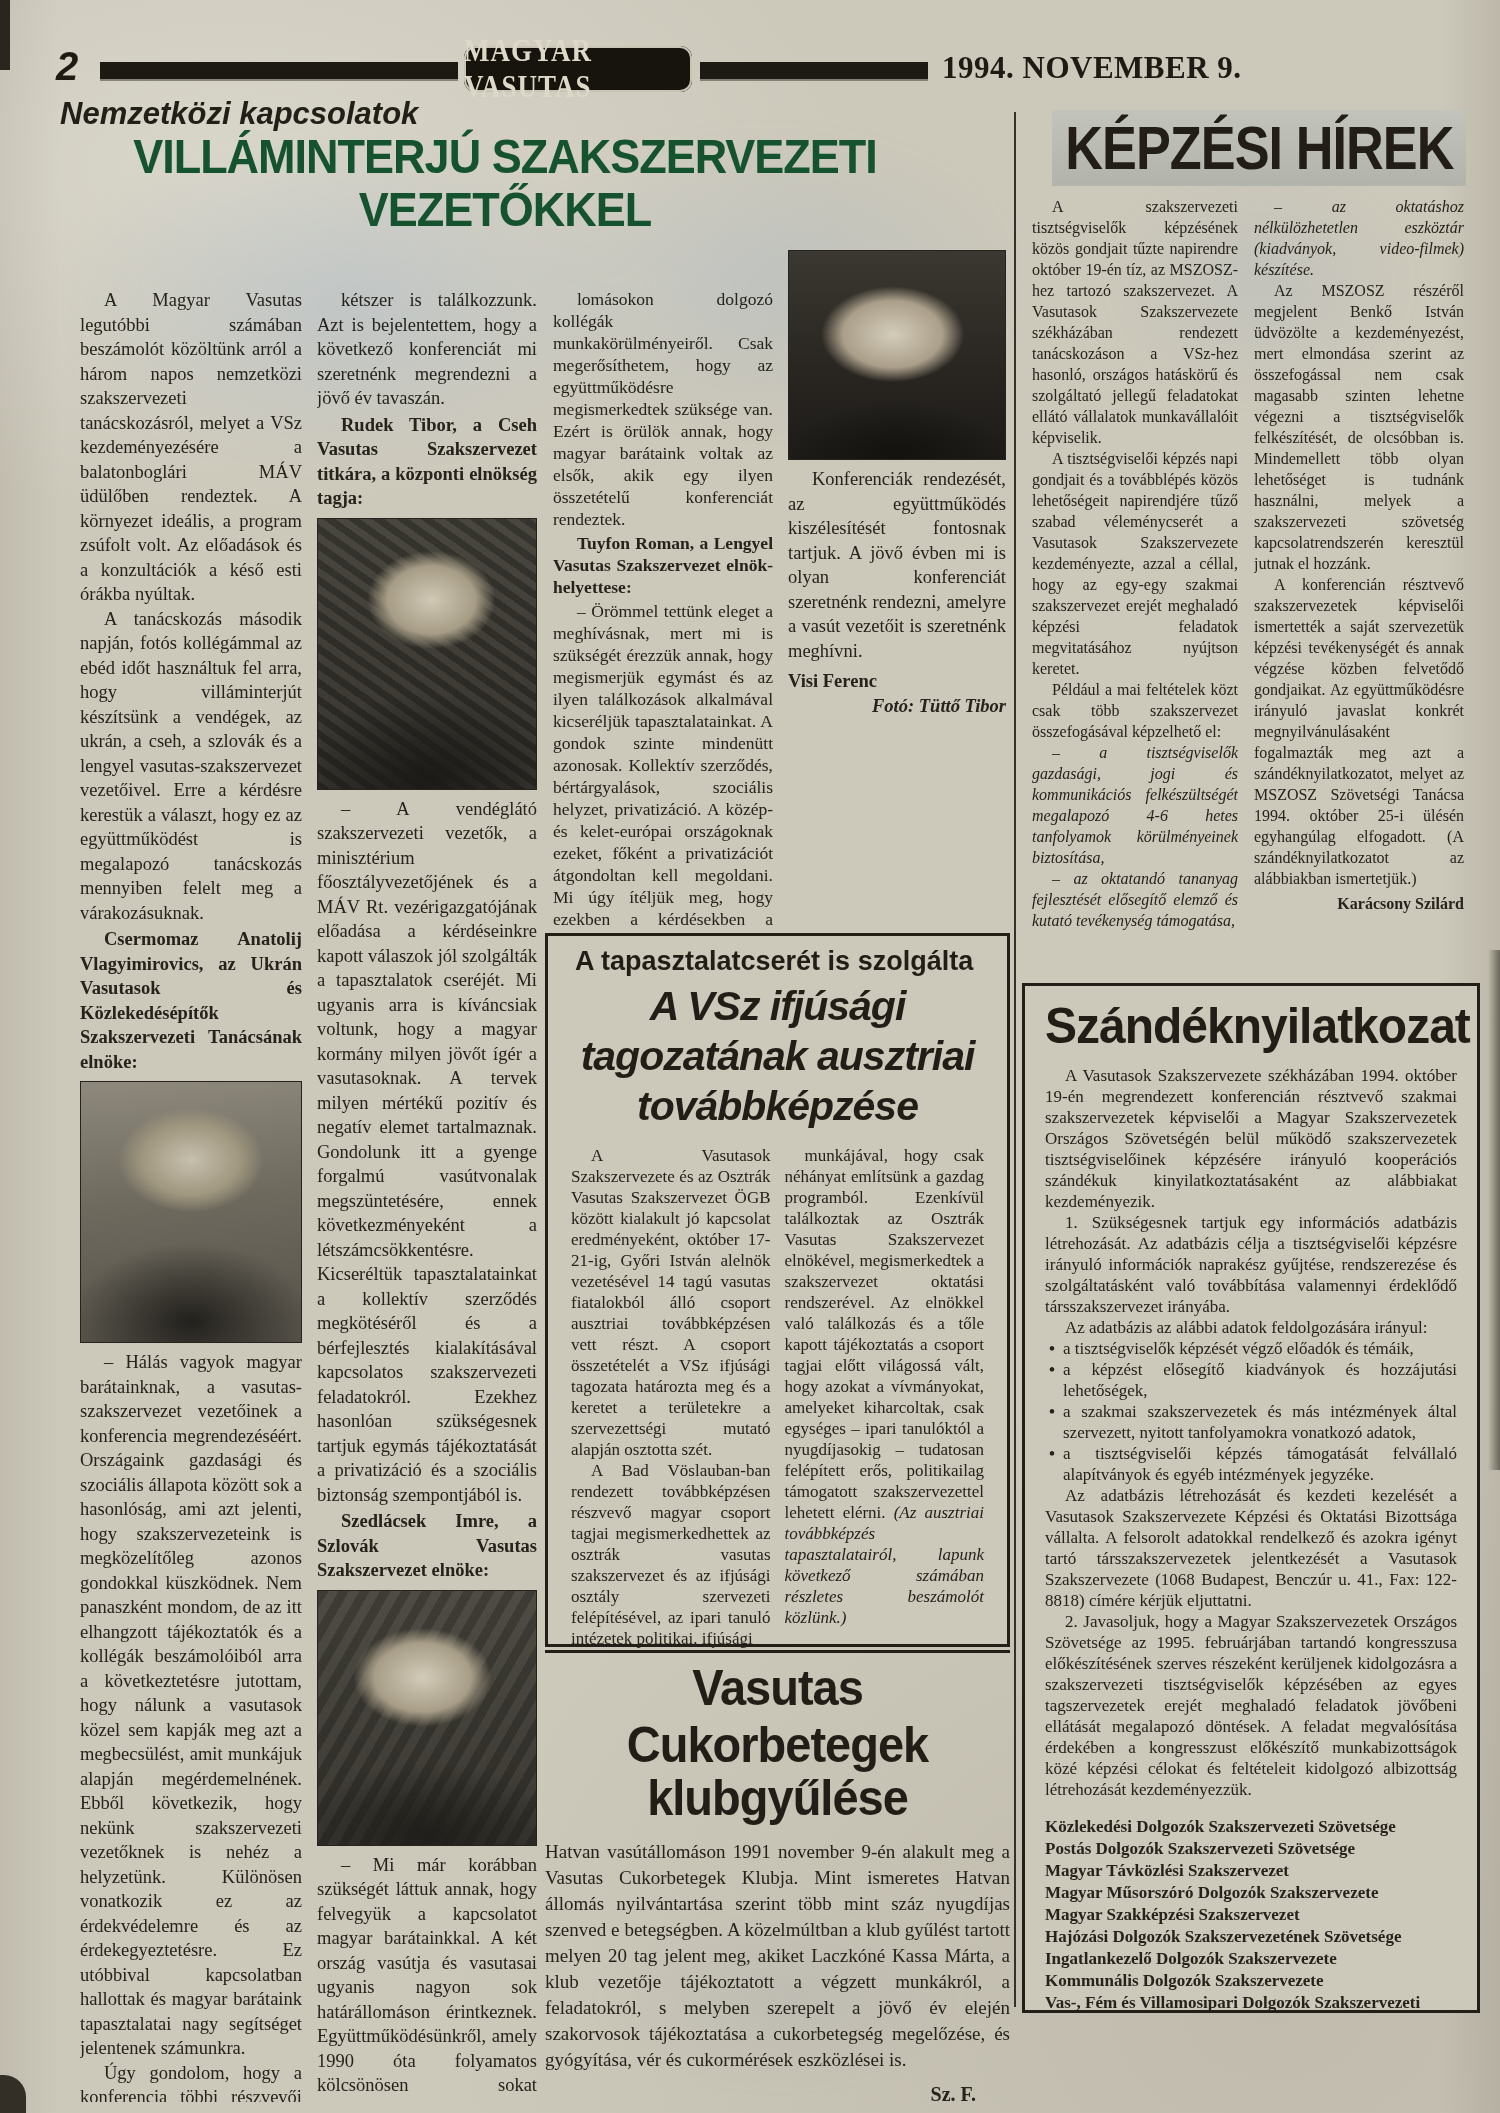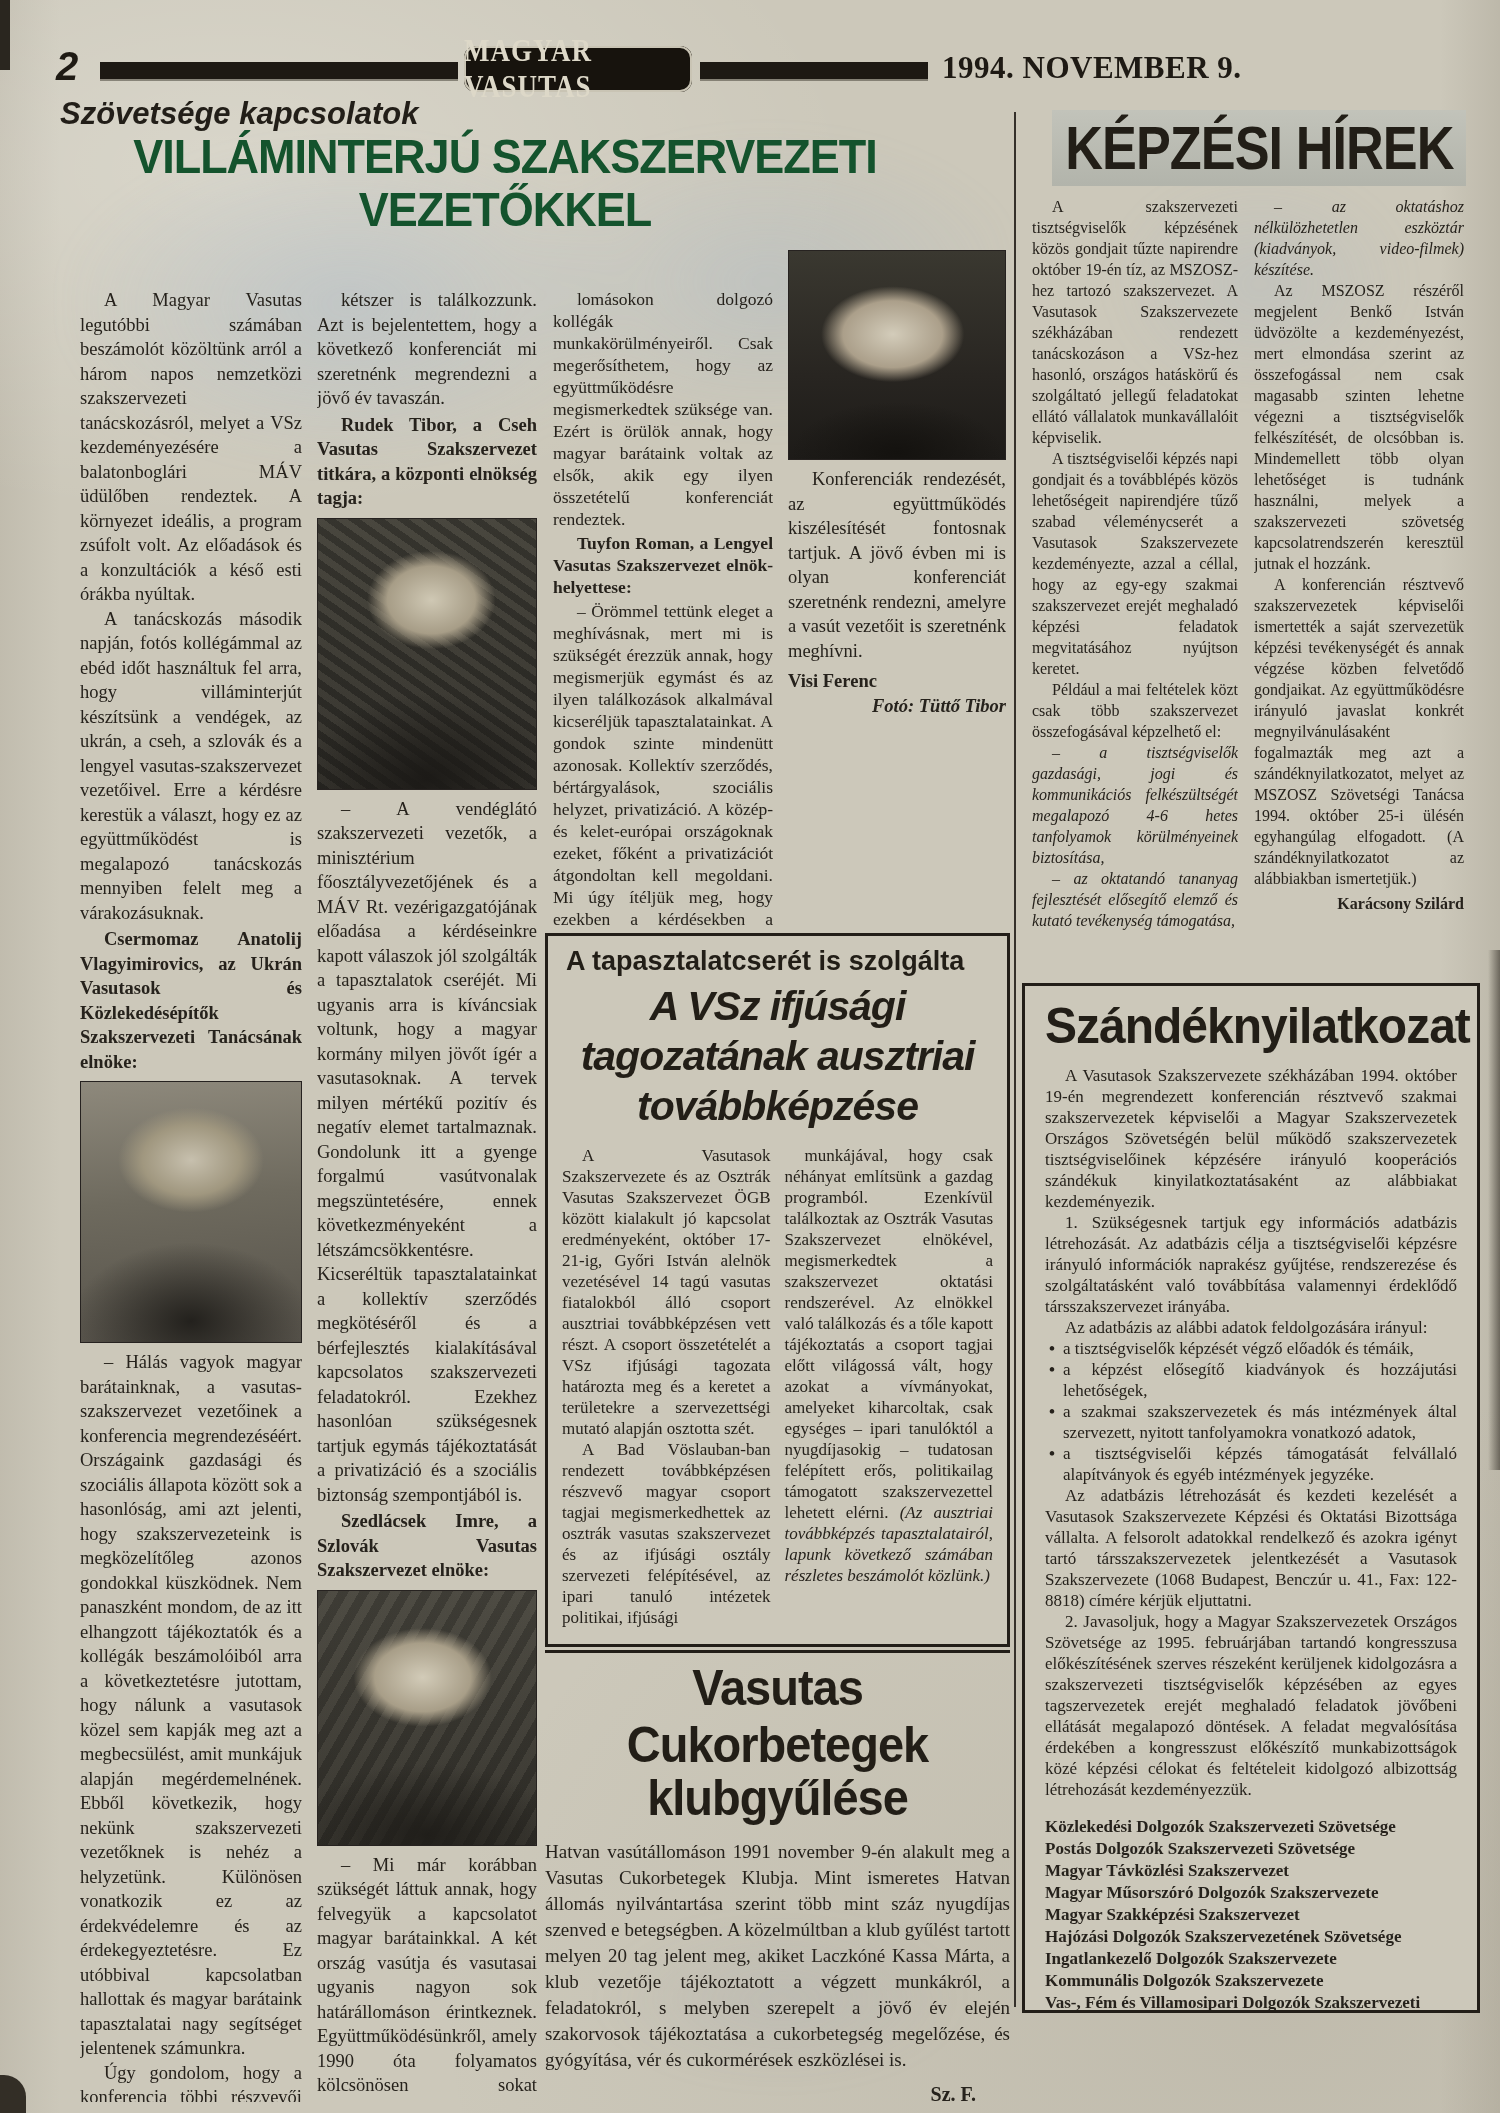--- a/index.html
+++ b/index.html
@@ -84,21 +84,21 @@
       letter-spacing:-1px;color:#221e17;transform:scale(0.95,1.1);white-space:nowrap;}
   .tncol{position:absolute;z-index:2;font-size:16px;line-height:21px;text-align:justify;overflow:hidden;}
   .tncol p{margin:0;text-indent:20px;}
   .tncol p.it{font-style:italic;}
   .tn-left{left:1032px;top:196px;width:206px;height:774px;}
   .tn-right{left:1254px;top:196px;width:210px;height:779px;}
   .tn-sig{font-weight:bold;text-align:right;text-indent:0 !important;margin-top:4px !important;}
 
   
   .box{position:absolute;z-index:3;border:3px solid #221e18;background:#ccc8ba;box-sizing:border-box;}
-  .youth{left:545px;top:933px;width:465px;height:714px;padding:8px 14px;}
+  .youth{left:545px;top:933px;width:465px;height:714px;padding:8px 23px;}
   .youth-kicker{font-family:"Liberation Sans",sans-serif;font-weight:bold;font-size:27px;color:#221e17;margin:2px 0 4px 4px;}
   .youth-title{font-family:"Liberation Sans",sans-serif;font-weight:bold;font-style:italic;
       font-size:41px;line-height:50px;text-align:center;color:#221e17;letter-spacing:-1px;}
   .youth-cols{display:flex;gap:14px;margin-top:14px;}
   .ycol{width:50%;font-size:17px;line-height:21px;text-align:justify;}
   .ycol p{margin:0;text-indent:20px;}
   .iit{font-style:italic;}
 
   .decl{left:1022px;top:983px;width:458px;height:1030px;padding:8px 20px;overflow:hidden;}
   .decl-title{font-family:"Liberation Sans",sans-serif;font-weight:bold;font-size:48px;
@@ -129,21 +129,21 @@
 
 <div class="page-num">2</div>
 <div class="hbar left"></div>
 <div class="masthead">
     <span>MAGYAR VASUTAS</span>
   </div>
 <div class="hbar right"></div>
 <div class="issue-date">1994. NOVEMBER 9.</div>
 <div class="vrule"></div>
 
-<div class="kicker">Szövetsége kapcsolatok</div>
+<div class="kicker">Nemzetközi kapcsolatok</div>
 <div class="headline">
   <div class="hl">VILLÁMINTERJÚ SZAKSZERVEZETI</div>
   <div class="hl">VEZETŐKKEL</div>
 </div>
 
 <div class="ncol col1">
   <p>A Magyar Vasutas legutóbbi számában beszámolót közöltünk arról a három napos nemzetközi szakszervezeti tanácskozásról, melyet a VSz kezdeményezésére a balatonboglári MÁV üdülőben rendeztek. A környezet ideális, a program zsúfolt volt. Az előadások és a konzultációk a késő esti órákba nyúltak.</p>
   <p>A tanácskozás második napján, fotós kollégámmal az ebéd időt használtuk fel arra, hogy villáminterjút készítsünk a vendégek, az ukrán, a cseh, a szlovák és a lengyel vasutas-szakszervezet vezetőivel. Erre a kérdésre kerestük a választ, hogy ez az együttműködést is megalapozó tanácskozás mennyiben felelt meg a várakozásuknak.</p>
   <p class="name">Csermomaz Anatolij Vlagyimirovics, az Ukrán Vasutasok és Közlekedésépítők Szakszervezeti Tanácsának elnöke:</p>
   <div class="photo photo1"></div>

